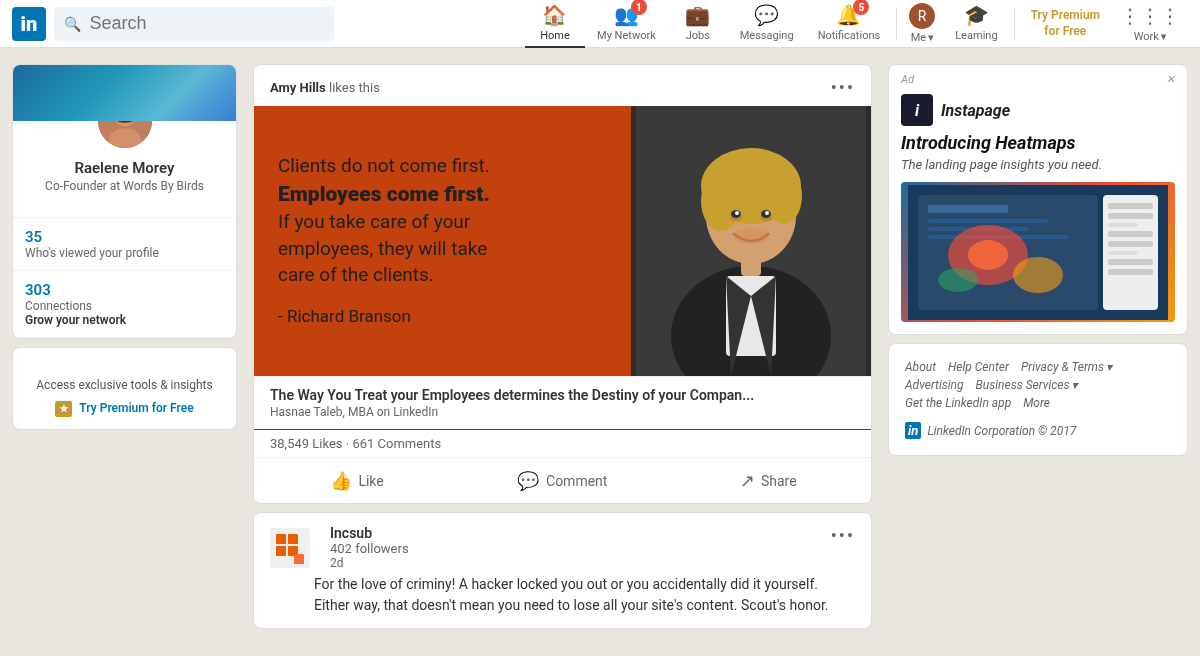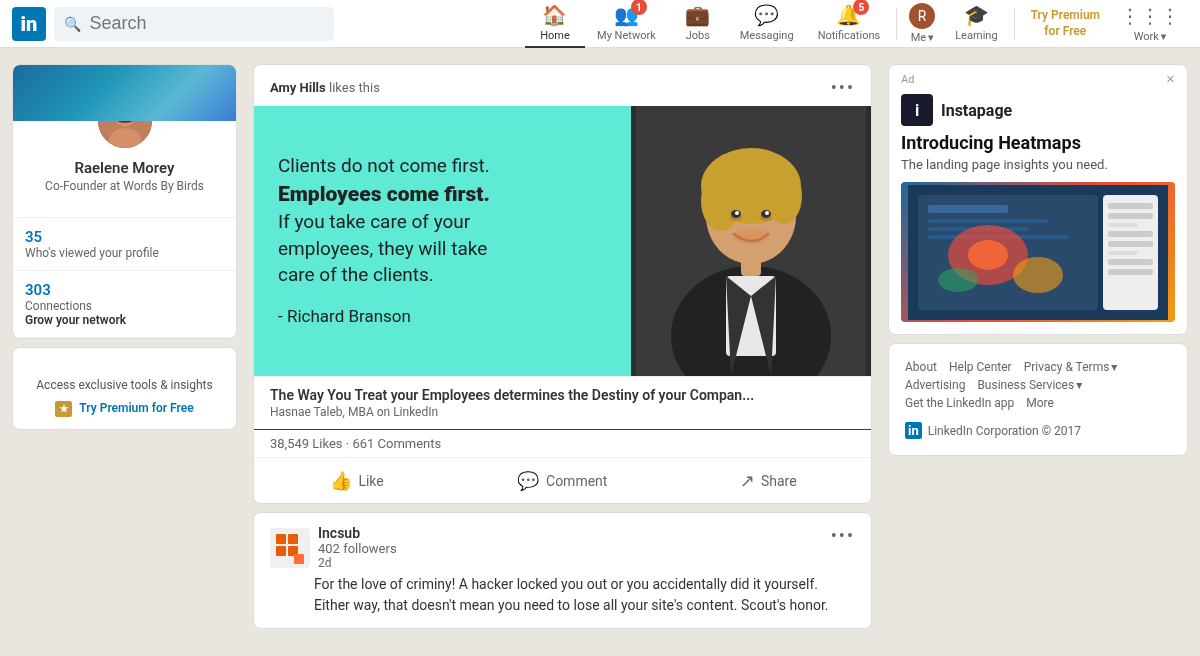--- a/index.html
+++ b/index.html
@@ -161,21 +161,21 @@
       min-height: 260px;
       display: flex; align-items: center; justify-content: center;
       overflow: hidden;
     }
     .post-image-content {
       width: 100%; height: 100%;
       display: flex;
     }
     .quote-section {
       flex: 1;
-      background: #5eead4;
+      background: #c2410c;
       display: flex; flex-direction: column; justify-content: center;
       padding: 30px 24px;
       font-size: 20px;
       color: #222;
       line-height: 1.4;
     }
     .quote-bold { font-weight: 900; }
     .quote-author { font-size: 17px; margin-top: 16px; }
     .person-section {
       width: 240px; flex-shrink: 0;
@@ -204,35 +204,35 @@
       font-size: 14px; color: #666; cursor: pointer;
       border-radius: 4px;
     }
     .post-action-icon { font-size: 18px; }
 
     
     .post2-header {
       display: flex; align-items: flex-start; justify-content: space-between;
       padding: 12px 16px 4px;
     }
-    .post2-author { display: flex; align-items: center; gap: 8px; }
+    .post2-author { display: flex; align-items: center; gap: 20px; }
     .post2-logo {
       width: 40px; height: 40px;
       background: #e8e8e8;
       border-radius: 4px;
       display: flex; align-items: center; justify-content: center;
       font-size: 10px; color: #999; overflow: hidden;
     }
     .post2-name { font-weight: 600; font-size: 14px; color: #333; }
     .post2-followers { font-size: 13px; color: #666; }
     .post2-time { font-size: 12px; color: #666; }
     .post2-body { padding: 0 16px 12px; font-size: 14px; color: #333; line-height: 1.5; margin-left: 44px; }
 
     
-    .right-sidebar { width: 300px; flex-shrink: 0; }
+    .right-sidebar { width: 300px; flex-shrink: 0; font-style: italic; }
     .ad-card {
       background: #fff;
       border: 1px solid #ddd;
       border-radius: 8px;
       overflow: hidden;
       margin-bottom: 8px;
     }
     .ad-header {
       display: flex; justify-content: space-between; align-items: center;
       padding: 8px 12px;

